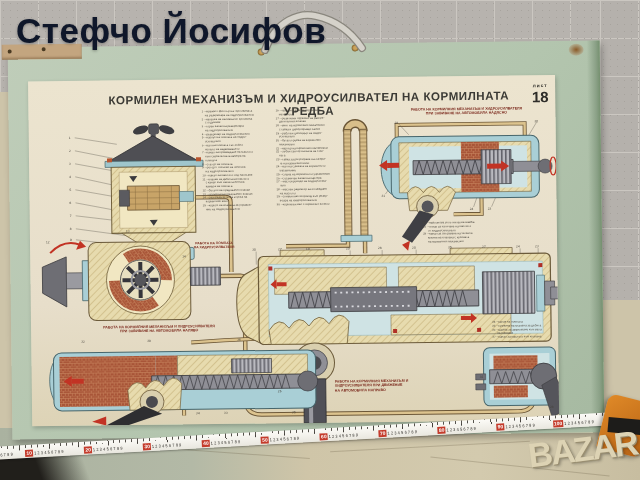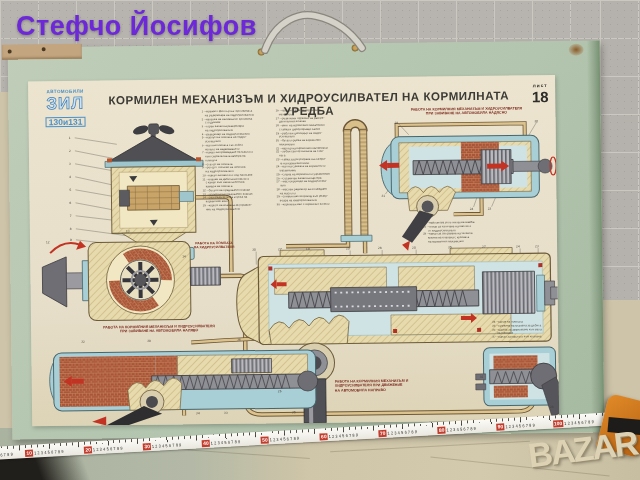--- a/index.html
+++ b/index.html
@@ -95,21 +95,21 @@
           repeating-linear-gradient(90deg,#55524c 0 .8px,transparent .8px 5.9px),
           repeating-linear-gradient(90deg,#44413c 0 1px,transparent 1px 29.5px);
         background-size:100% 3px,100% 5px;background-repeat:no-repeat;}
   .tsegs{position:absolute;left:0;top:0;display:flex;height:100%;padding-top:4px;box-sizing:border-box;}
   .tseg{width:59px;flex:none;display:flex;align-items:center;justify-content:space-between;padding-right:1px;box-sizing:border-box;}
   .tseg:first-child{width:44px;}
   .tdigits{font-size:4.2px;letter-spacing:.2px;color:#2c2a26;transform:scaleX(.88);transform-origin:left center;white-space:nowrap;}
   .tten{background:#c43b2b;color:#fff;font-size:5px;font-weight:bold;padding:0 1px;line-height:6.5px;}
 
   
-  .wname{position:absolute;left:16px;top:11px;font-size:27px;font-weight:bold;color:#6d28d9;
+  .wname{position:absolute;left:16px;top:11px;font-size:35px;font-weight:bold;color:#0f172a;
         letter-spacing:.5px;text-shadow:0 1px 3px rgba(0,0,0,.3);}
   .bazar{position:absolute;left:528px;top:430px;font-size:34px;font-weight:bold;color:#ddd3b4;
         letter-spacing:-2px;transform:rotate(-7deg);
         text-shadow:1px 1px 0 #9a8f72,2px 2px 3px rgba(0,0,0,.3);}
   .tdev{position:absolute;left:602px;top:398px;width:48px;height:56px;
         background:linear-gradient(135deg,#e08a28,#b35f12);
         border-radius:9px 2px 12px 3px;transform:rotate(14deg);
         box-shadow:-2px 2px 4px rgba(0,0,0,.35);}
   .tdev-band{position:absolute;left:6px;top:20px;width:44px;height:15px;background:#1d1c1a;transform:rotate(-9deg);}
 </style>
@@ -318,25 +318,20 @@
           <rect x="462" y="310" width="34" height="12" fill="url(#brick)"></rect>
           <rect x="458" y="294" width="58" height="14" fill="#8f8f96" stroke="#3c3c40" stroke-width="0.8"></rect>
           <path d="M462,308 l4,-12 4,12 4,-12 4,12 4,-12 4,12 4,-12 4,12 4,-12 4,12 4,-12 4,12" stroke="#45454a" stroke-width="0.8" fill="none"></path>
           <rect x="444" y="298" width="10" height="6" fill="#6e6e74" stroke="#3a3a3e" stroke-width="0.5"></rect>
           <rect x="444" y="308" width="10" height="6" fill="#6e6e74" stroke="#3a3a3e" stroke-width="0.5"></rect>
           <circle cx="512" cy="301" r="13" fill="#6e6e74" stroke="#3a3a3e" stroke-width="0.8"></circle>
           <polygon points="510,310 524,302 540,332 520,342" fill="#55555b" stroke="#3a3a3e" stroke-width="0.6"></polygon>
         </g>
       </svg>
 
-      <div class="logo">
-        <span class="logo-brand">АВТОМОБИЛИ</span>
-        <span class="logo-model">ЗИЛ</span>
-        <span class="logo-series">130и131</span>
-      </div>
       <div class="title">КОРМИЛЕН МЕХАНИЗЪМ И ХИДРОУСИЛВАТЕЛ НА КОРМИЛНАТА УРЕДБА</div>
       <div class="sheet">
         <span class="sheet-lbl">лист</span>
         <span class="sheet-num">18</span>
       </div>
 
       <div class="lcol lc1"><div class="lgline">1—мрежест филтър на гърловината</div><div class="lgline">    на резервоара на хидроусилвателя</div><div class="lgline">2—капачка на наливната гърловина</div><div class="lgline">    с отдушник</div><div class="lgline">3—горен капак на резервоара</div><div class="lgline">    на хидроусилвателя</div><div class="lgline">4—резервоар на хидроусилвателя</div><div class="lgline">5—корпус на помпата на хидро-</div><div class="lgline">    усилвателя</div><div class="lgline">6—вал на помпата със зъбно</div><div class="lgline">    колело на задвижването</div><div class="lgline">7—канал за привеждане на маслото</div><div class="lgline">    към смукателната камера на</div><div class="lgline">    помпата</div><div class="lgline">8—статор на помпата</div><div class="lgline">9—ротор с лопатки на помпата</div><div class="lgline">    на хидроусилвателя</div><div class="lgline">10—канал за маслото под налягане</div><div class="lgline">11—клапан за дебита на маслото</div><div class="lgline">    с канал към нагнетателната</div><div class="lgline">    камера на помпата</div><div class="lgline">12—бутало на предпазния клапан</div><div class="lgline">13—пружина на предпазния клапан</div><div class="lgline">14—разпределителна втулка на</div><div class="lgline">    кормилния винт</div><div class="lgline">15—корпус на клапана за управле-</div><div class="lgline">    ние на хидроусилвателя</div></div>
       <div class="lcol lc2"><div class="lgline">16—преден капак на кормилния</div><div class="lgline">    механизъм</div><div class="lgline">17—реактивни пружини на разпре-</div><div class="lgline">    делителния клапан</div><div class="lgline">18—винт на кормилния механизъм</div><div class="lgline">    с гайка и циркулиращи сачми</div><div class="lgline">19—работен цилиндър на хидро-</div><div class="lgline">    усилвателя</div><div class="lgline">20—бутало-рейка на кормилния</div><div class="lgline">    механизъм</div><div class="lgline">21—картер на кормилния механизъм</div><div class="lgline">22—зъбен сектор на вала на сош-</div><div class="lgline">    ката</div><div class="lgline">23—гайка за регулиране на лагери-</div><div class="lgline">    те на кормилния винт</div><div class="lgline">24—вал на сошката на кормилното</div><div class="lgline">    управление</div><div class="lgline">25—сошка на кормилното управление</div><div class="lgline">26—страничен капак на картера</div><div class="lgline">27—маслопроводи на хидроусилва-</div><div class="lgline">    теля</div><div class="lgline">28—маслен радиатор за охлаждане</div><div class="lgline">    на маслото</div><div class="lgline">29—сливен маслопровод към резер-</div><div class="lgline">    воара на хидроусилвателя</div><div class="lgline">30—кормилен вал с кормилно колело</div></div>
       <div class="smlegend sl-tr"><div class="lgline">31—найлонова уплътнителна шайба</div><div class="lgline">32—отвор за изтичане на маслото</div><div class="lgline">      от хидроусилвателя</div><div class="lgline">33—канал за свързване на челните</div><div class="lgline">      кухини на клапана с кухината</div><div class="lgline">      на кормилния механизъм</div></div>
       <div class="smlegend sl-br"><div class="lgline">34—капак на помпата</div><div class="lgline">35—пружина на клапана за дебита</div><div class="lgline">36—шайба за закрепване към вала</div><div class="lgline">      на помпата</div><div class="lgline">37—канал за маслото към клапана</div></div>

